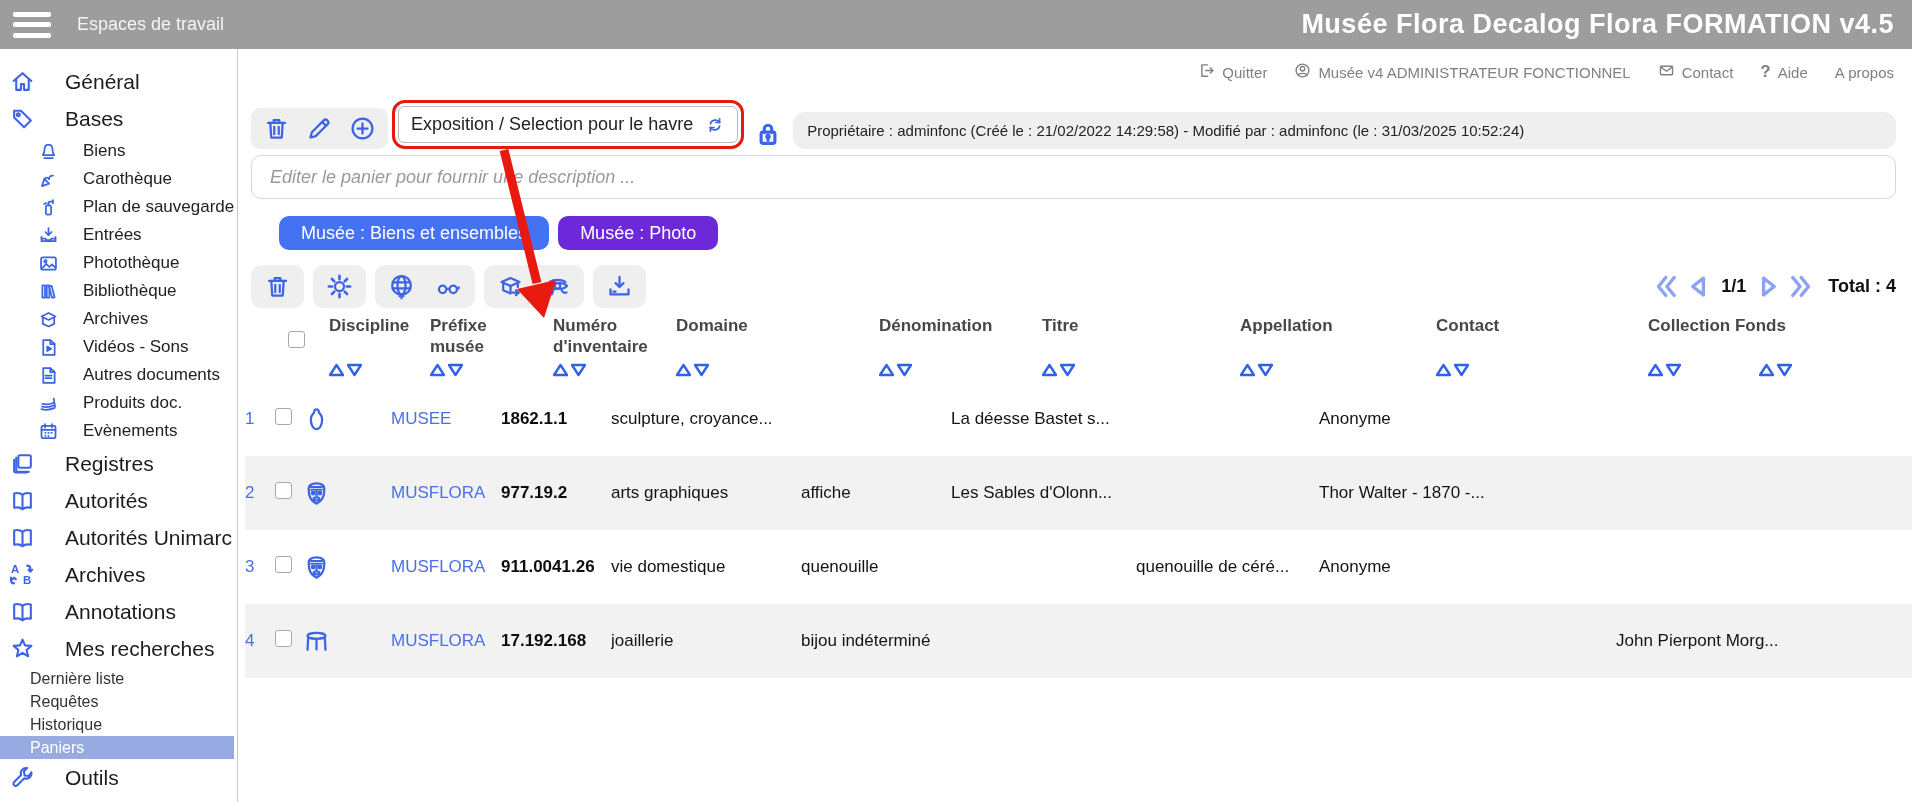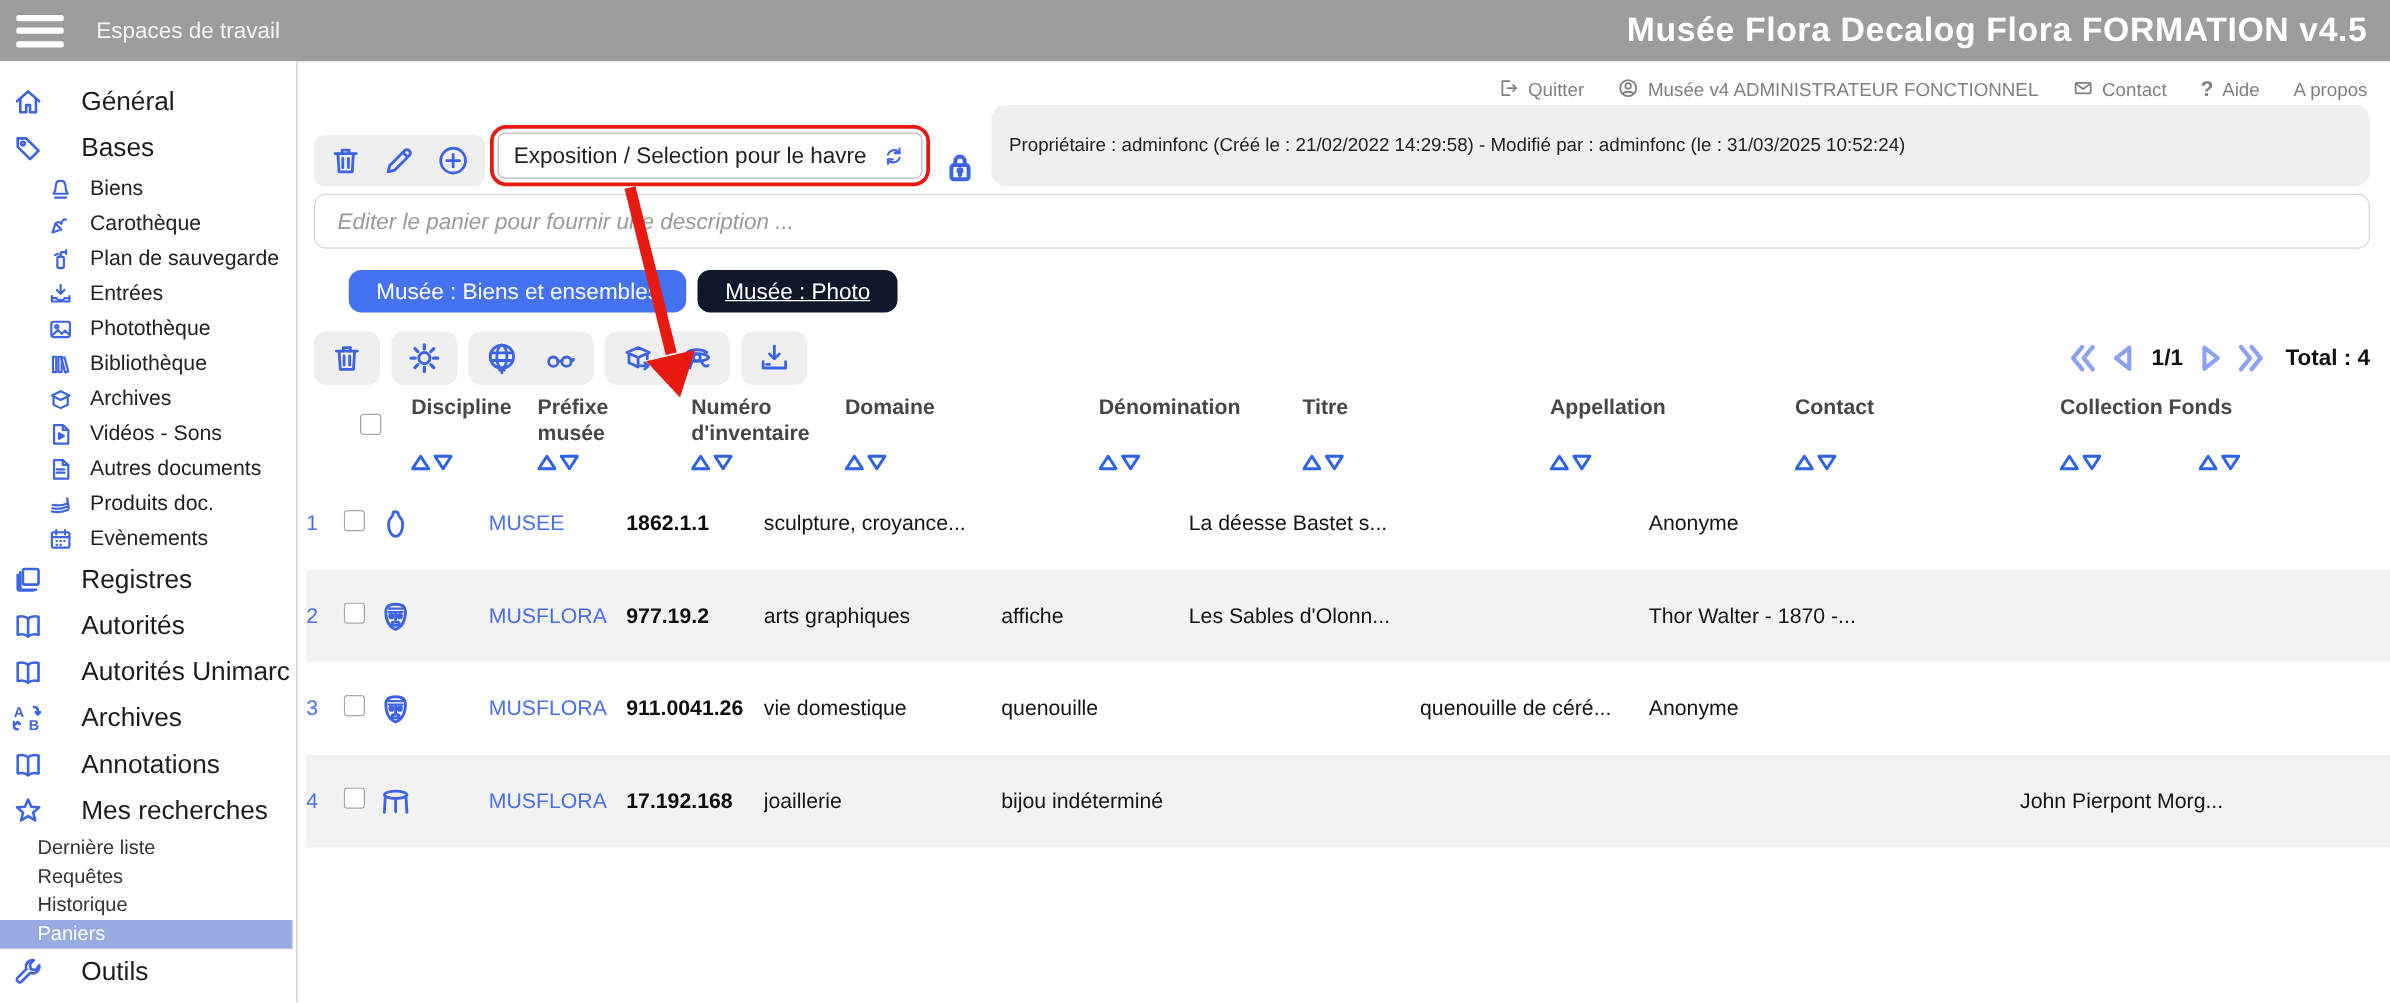--- a/index.html
+++ b/index.html
@@ -14,21 +14,21 @@
   .hamburger i { display:block; height:5px; background:#fff; border-radius:2px; }
   .ws-label { color:#f4f4f4; font-size:18px; margin-left:26px; }
   .app-title { margin-left:auto; margin-right:18px; color:#fff; font-size:27px;
     font-weight:bold; letter-spacing:.5px; }
 
   
   .sidebar { position:absolute; top:49px; left:0; width:238px; bottom:0;
     border-right:1px solid #c9c9c9; background:#fff; padding-top:14px; overflow:hidden; }
   .sb-item { display:flex; align-items:center; cursor:pointer; color:#1c1c1c; }
   .sb-item.lvl0 { height:37px; font-size:21px; padding-left:10px; gap:30px; }
-  .sb-item.lvl1 { height:28px; font-size:17px; padding-left:38px; gap:13px; color:#222;align-items:center; }
+  .sb-item.lvl1 { height:28px; font-size:17px; padding-left:38px; gap:24px; color:#222;align-items:center; }
   .sb-item.lvl2 { height:23px; font-size:16px; padding-left:30px; color:#333; }
   .sb-item.selected { background:#98aae2; color:#fff; margin-right:3px; }
   .sb-icon { color:#3D64E4; display:flex; align-items:center; }
   .lvl0 .sb-icon svg { width:25px; height:25px; }
   .lvl1 .sb-icon svg { width:21px; height:21px; }
 
   
   .main { position:absolute; top:49px; left:239px; right:0; bottom:0; }
 
   .utility-row { height:46px; display:flex; align-items:center; justify-content:flex-end;
@@ -42,33 +42,33 @@
   .pill-actions { padding:7px 12px; gap:16px; }
   .tb-btn { background:none; border:none; color:#3D64E4; cursor:pointer; display:flex; padding:0; }
   .pill-actions .tb-btn svg { width:27px; height:27px; }
   .basket-wrap { border:3px solid #e8190e; border-radius:13px; padding:3px; margin-left:4px; }
   .basket-select { background:#fff; border:1px solid #b9b9b9; border-radius:6px;
     padding:7px 12px; display:flex; align-items:center; gap:12px; cursor:pointer; }
   .basket-select .val { font-size:18px; color:#222; white-space:nowrap; }
   .basket-select svg { width:20px; height:20px; color:#3D64E4; }
   .lock-btn { margin:0 10px 0 9px; }
   .lock-btn svg { width:30px; height:30px; }
-  .owner-pill { flex:1; background:#efefef; border-radius:12px; padding:24px 14px;
+  .owner-pill { flex:1; background:#efefef; border-radius:12px; padding:10px 14px;
     font-size:15px; color:#222; white-space:nowrap; overflow:hidden; }
 
   .desc-row { margin:6px 16px 0 12px; }
   .desc-input { width:100%; height:44px; border:1px solid #d6d6d6; border-radius:10px;
     padding:0 18px; font-size:18px; font-style:italic; font-family:"Liberation Sans",sans-serif; color:#333; }
   .desc-input::placeholder { color:#9a9a9a; }
 
   .tabs { margin:17px 0 0 40px; display:flex; gap:9px; height:34px; }
   .tab { border:none; border-radius:10px; color:#fff; font-size:18px; padding:0 22px;
     cursor:pointer; font-family:"Liberation Sans",sans-serif; }
   .tab.active { background:#4472f2; }
-  .tab.inactive { background:#0f172a;text-decoration:underline; }
+  .tab.inactive { background:#6d28d9; }
 
   .toolbar2 { margin:13px 16px 0 12px; height:46px; display:flex; align-items:center;
     justify-content:space-between; }
   .tb2-left { display:flex; gap:9px; }
   .pill2 { background:#efefef; border-radius:10px; padding:8px 13px; display:flex;
     align-items:center; gap:20px; }
   .pill2 .tb-btn svg { width:27px; height:27px; }
   .pager { display:flex; align-items:center; gap:5px; font-size:18px; color:#111;font-weight:bold; }
   .pg-btn { background:none; border:none; color:#8ba3f2; cursor:pointer; display:flex; padding:0; }
   .pg-btn svg { width:27px; height:27px; }

